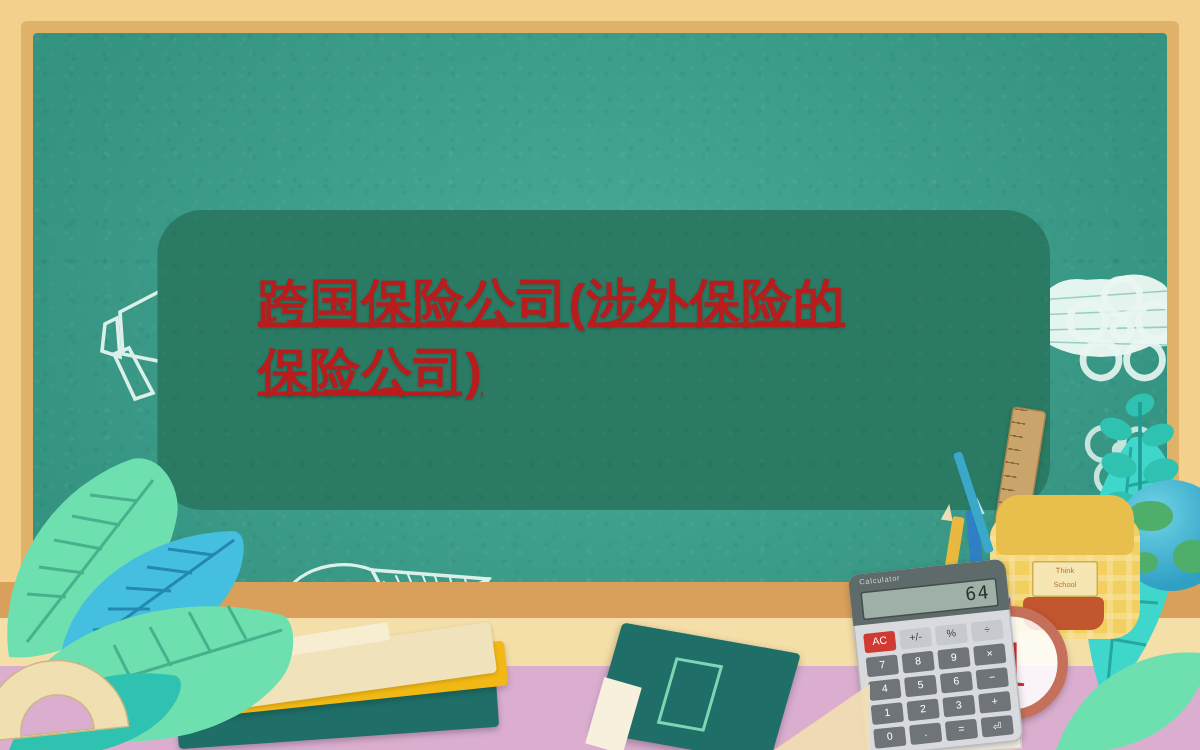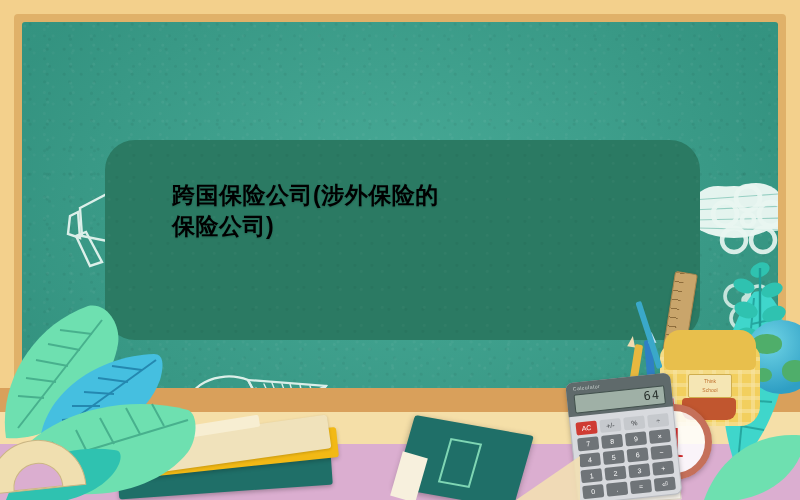--- a/index.html
+++ b/index.html
@@ -34,23 +34,23 @@
   .panel{position:absolute;left:83px;top:118px;width:595px;height:200px;
      background:#2b7a63;border-radius:30px;}
   .panel-grain{position:absolute;inset:0;border-radius:30px;opacity:.35;
      background-image:
        radial-gradient(circle at 20% 30%, rgba(255,255,255,.09) 0 1px, transparent 2px),
        radial-gradient(circle at 70% 70%, rgba(0,0,0,.10) 0 1px, transparent 2px);
      background-size:21px 18px,17px 22px;}
 
   
   .title{position:absolute;left:172px;top:180px;width:470px;
-     color:#000000;font-size:23px;font-weight:bold;line-height:1.34;
+     color:#b91c1c;font-size:34px;font-weight:bold;line-height:1.34;
      letter-spacing:.5px;white-space:pre-line;
-     text-shadow:0 1px 2px rgba(0,0,0,.18);}
+     text-shadow:0 1px 2px rgba(0,0,0,.18);text-decoration:underline;}
 
   
   .chalk{position:absolute;pointer-events:none;}
 
   
   .desk{position:absolute;left:0;right:0;bottom:0;height:112px;}
   .band{position:absolute;left:0;right:0;}
   .band-tan{top:0;height:24px;background:#d9a05b;}
   .band-cream{top:24px;height:32px;background:#f5dfa8;}
   .band-pink{top:56px;height:56px;background:#dbaed0;}

